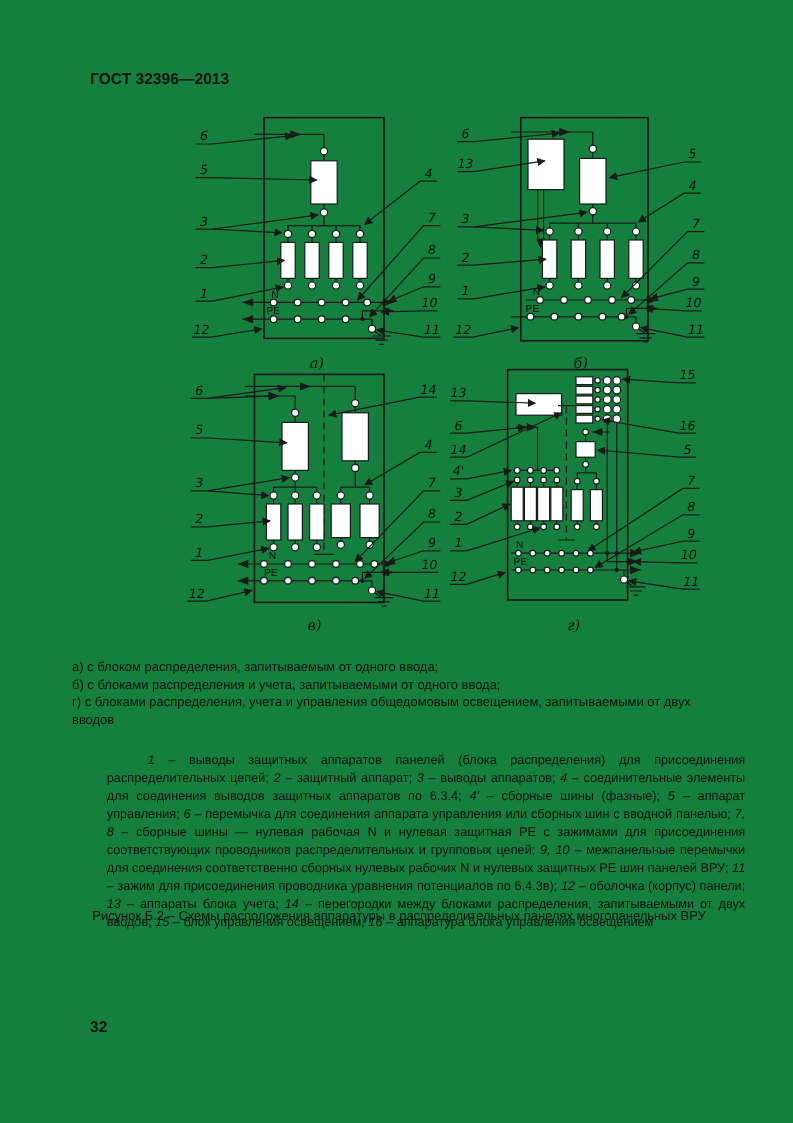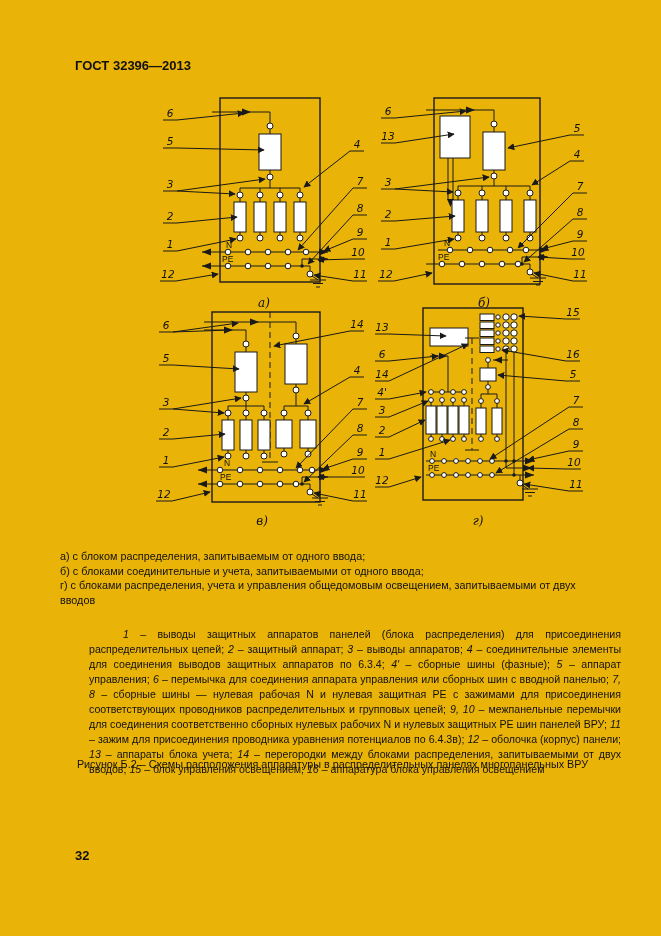--- a/index.html
+++ b/index.html
@@ -1,16 +1,16 @@
 <!DOCTYPE html>
 <html><head>
 <meta charset="utf-8">
 <style>
   html,body{margin:0;padding:0;background:#9a9a9a;}
-  .page{position:relative;width:661px;height:936px;background:#eab308;margin:0 auto;
+  .page{position:relative;width:661px;height:936px;background:#15803d;margin:0 auto;
         font-family:"Liberation Sans",sans-serif;color:#111;overflow:hidden;}
   .hdr{position:absolute;left:75px;top:58px;font-size:13px;font-weight:bold;}
   .pagenum{position:absolute;left:75px;top:848px;font-size:13px;font-weight:bold;}
   .figwrap{position:absolute;}
   .caps{position:absolute;left:60px;top:549px;width:545px;text-align:left;
         font-size:10.8px;line-height:14.5px;}
   .legend{position:absolute;left:75px;top:627px;width:532px;font-size:10.6px;
           line-height:15px;text-align:justify;text-indent:34px;margin-left:14px;}
   .legend i{font-style:italic;}
   .figcap{position:absolute;left:60px;top:758px;width:545px;text-align:center;font-size:10.8px;}
@@ -580,21 +580,21 @@
       <text class="num" x="206" y="168">10</text>
         <polyline class="ln" points="213,171 199,171 160,170" marker-end="url(#ah)"></polyline>
       <text class="num" x="208" y="190">11</text>
         <polyline class="ln" points="215,193 201,193 156,186" marker-end="url(#ah)"></polyline>
     </g>
     <text class="cap" x="110" y="227">г)</text>
   </svg>
 
   <div class="caps">
     <div>а) с блоком распределения, запитываемым от одного ввода;</div>
-    <div>б) с блоками соединительные и учета, запитываемыми от одного ввода;</div>
+    <div>б) с блоками распределения и учета, запитываемыми от одного ввода;</div>
     <div>г) с блоками распределения, учета и управления общедомовым освещением, запитываемыми от двух вводов</div>
   </div>
 
   <div class="legend"><i>1</i><span> –  выводы защитных аппаратов панелей (блока распределения) для присоединения распределительных цепей; </span><i>2</i><span> –  защитный аппарат; </span><i>3</i><span>  – выводы аппаратов;  </span><i>4</i><span> – соединительные элементы для соединения выводов защитных аппаратов по 6.3.4; </span><i>4'</i><span> – сборные шины (фазные); </span><i>5</i><span> – аппарат управления;  </span><i>6</i><span>  – перемычка для соединения аппарата управления или сборных шин с вводной панелью;  </span><i>7, 8</i><span> – сборные шины — нулевая рабочая N и нулевая защитная РЕ с зажимами для присоединения соответствующих проводников распределительных и групповых цепей; </span><i>9, 10</i><span> – межпанельные перемычки для соединения соответственно сборных нулевых рабочих N и нулевых защитных РЕ шин панелей ВРУ;  </span><i>11</i><span> – зажим для присоединения проводника уравнения потенциалов по 6.4.3в); </span><i>12</i><span>  – оболочка (корпус) панели; </span><i>13</i><span>  – аппараты блока учета; </span><i>14</i><span> – перегородки между блоками распределения, запитываемыми от двух вводов; </span><i>15</i><span> – блок управления освещением; </span><i>16</i><span> – аппаратура блока управления освещением</span></div>
 
   <div class="figcap">Рисунок Б.2 – Схемы расположения аппаратуры в распределительных панелях многопанельных ВРУ</div>
 
   <div class="pagenum">32</div>
 
 </div>

